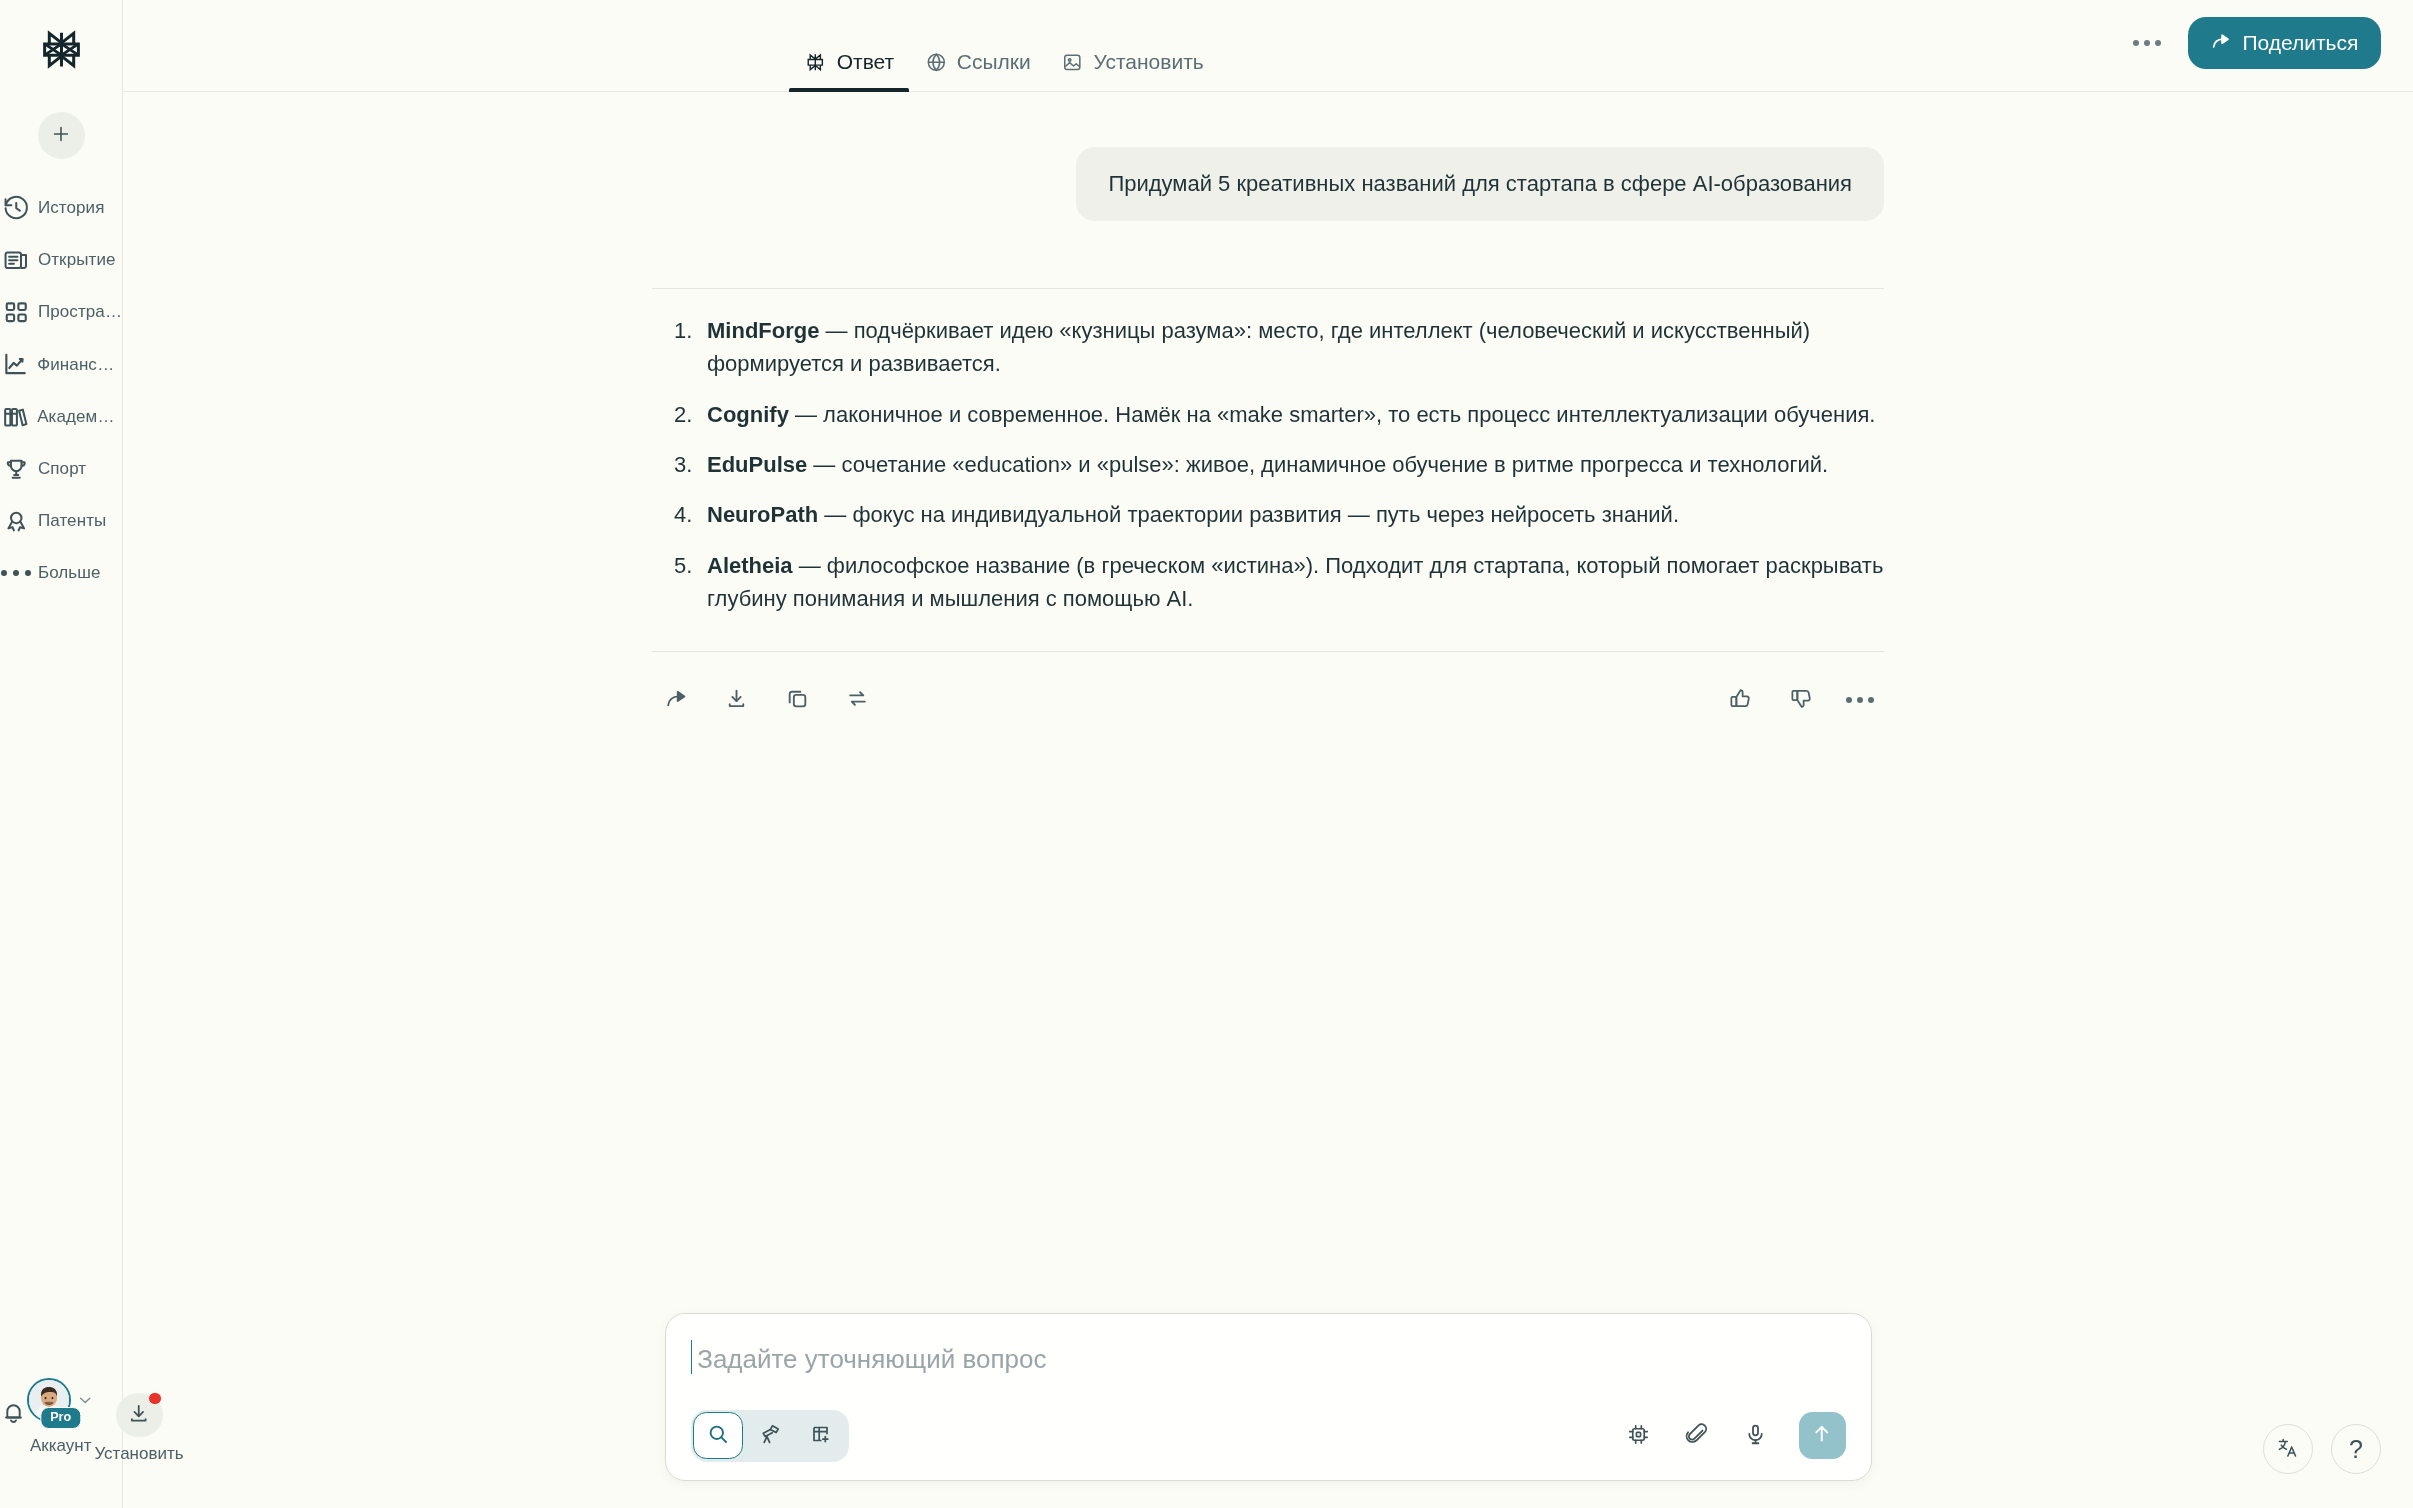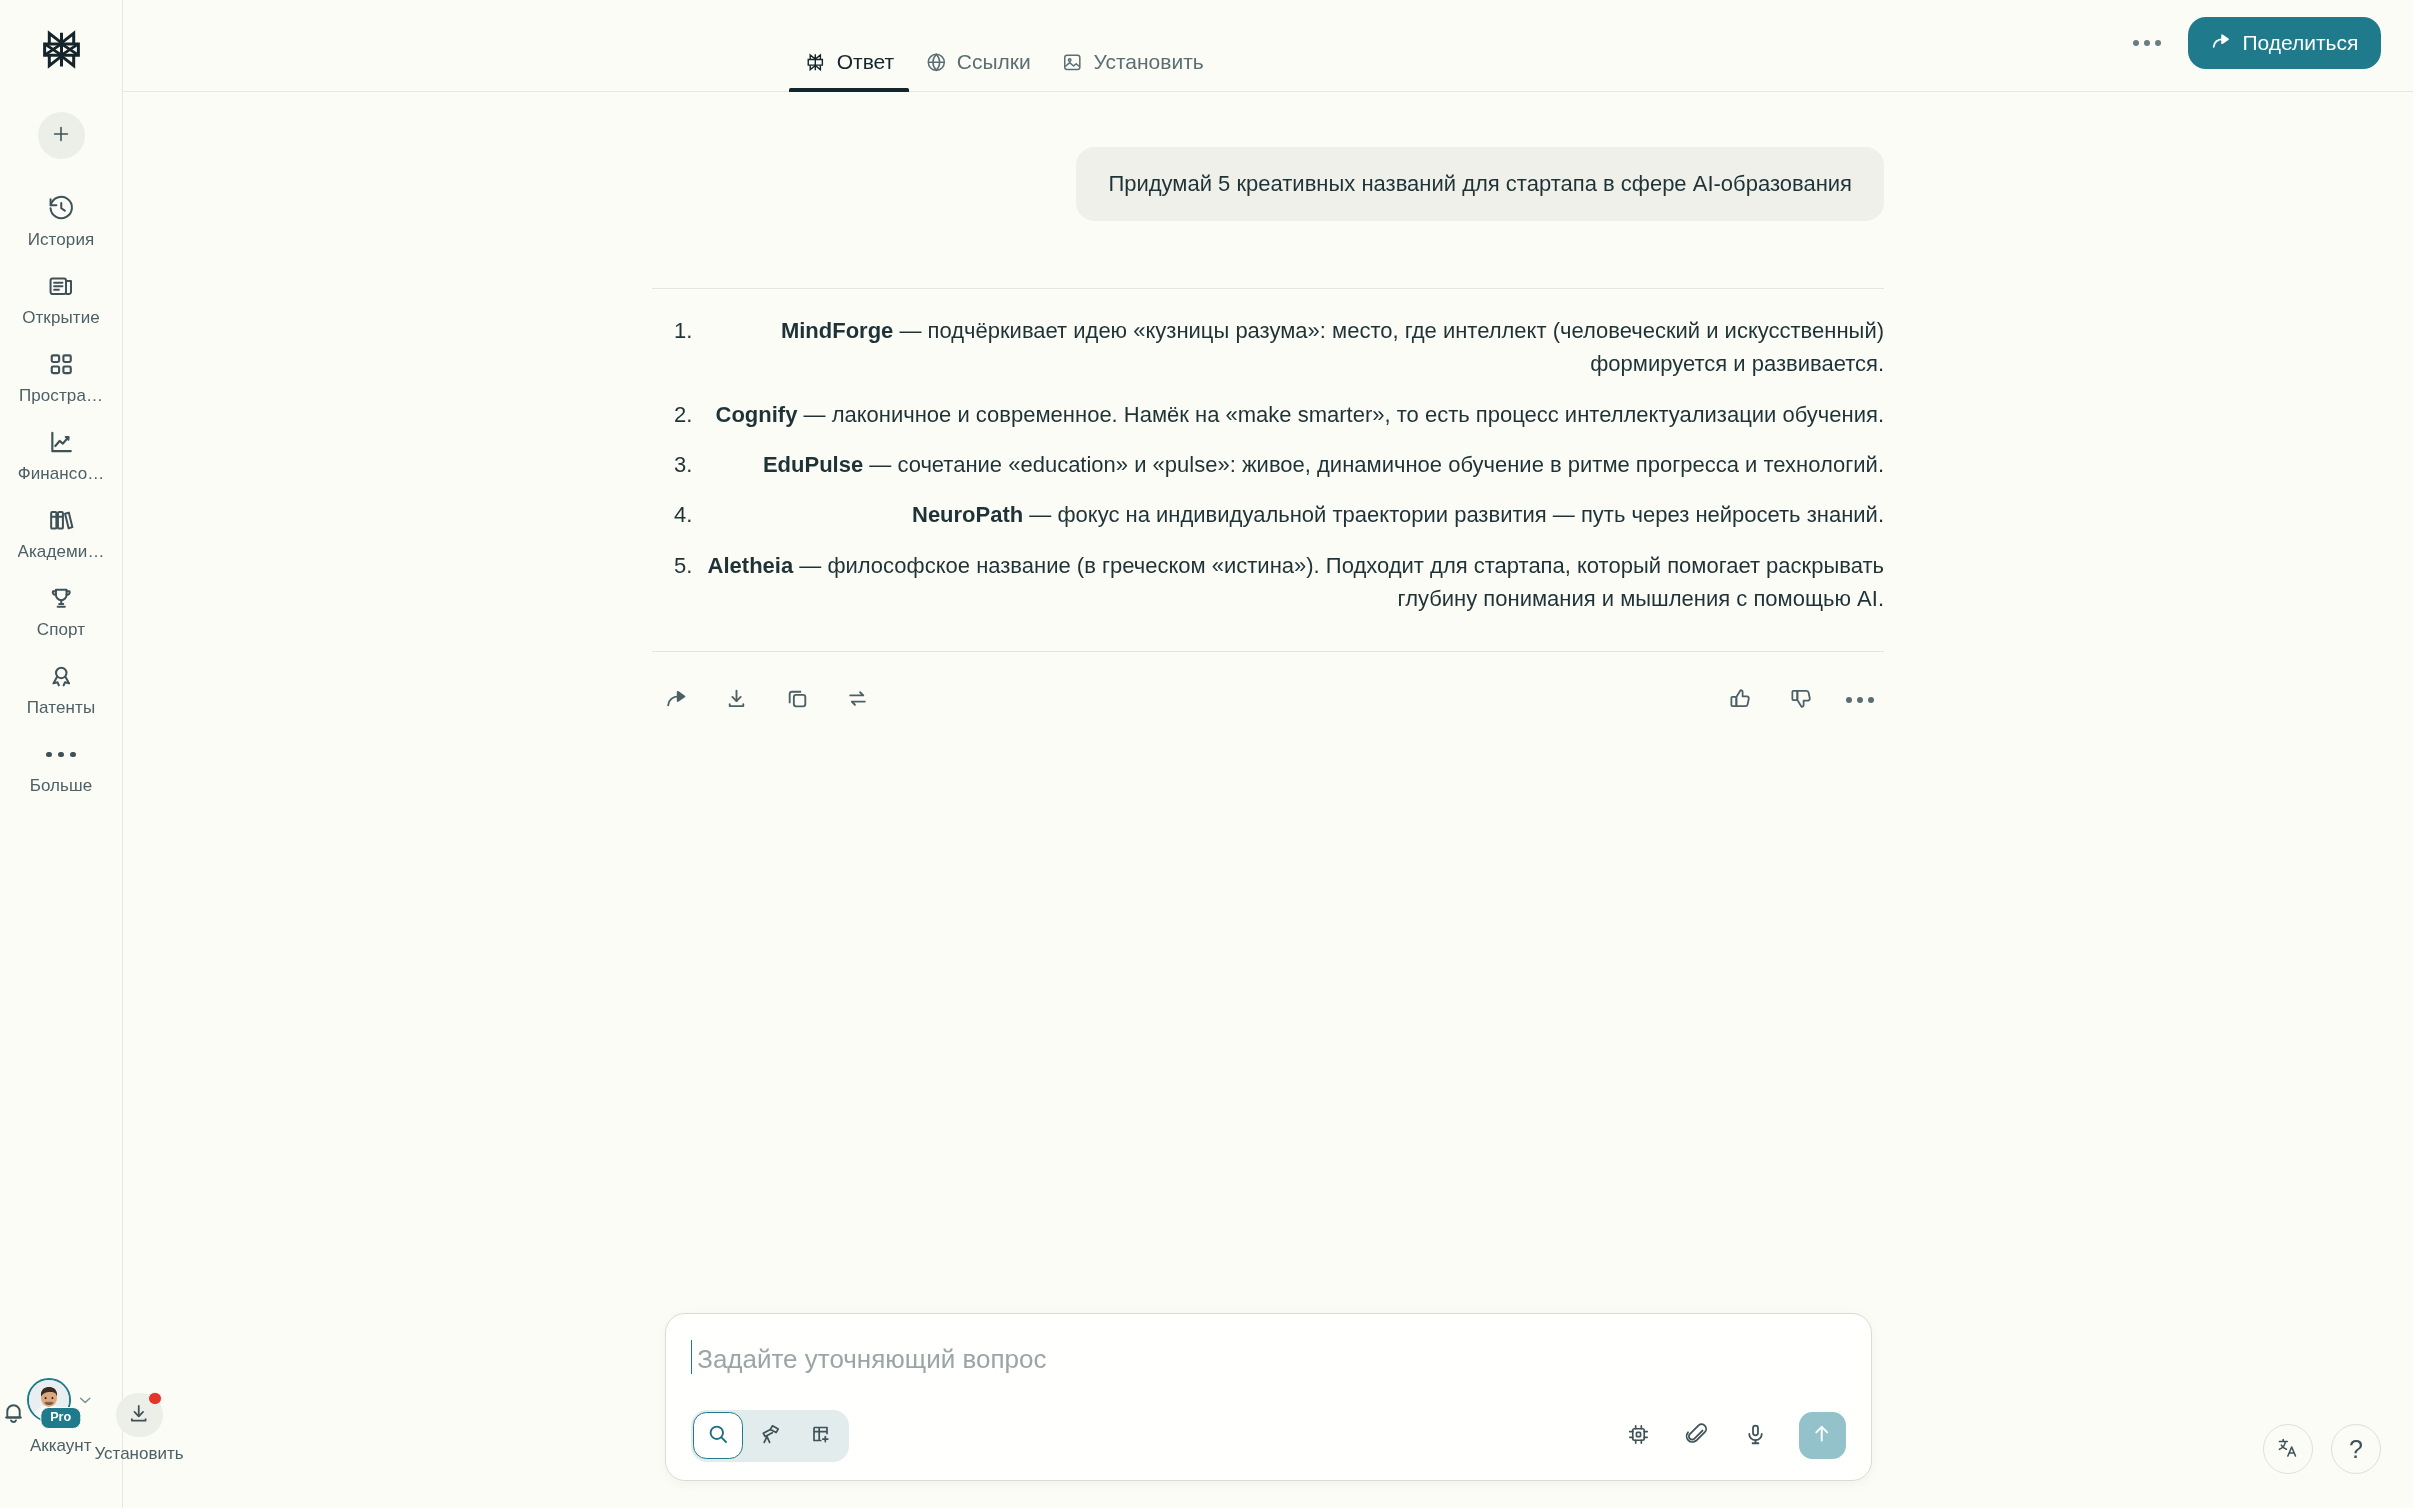--- a/index.html
+++ b/index.html
@@ -32,21 +32,21 @@
     width: 47px; height: 47px; border-radius: 50%;
     background: #eceee8;
     display: flex; align-items: center; justify-content: center;
     margin-top: 10px; margin-bottom: 22px;
     cursor: pointer;
   }
   .new-btn svg { width: 22px; height: 22px; }
 
   .nav-item {
     width: 100%; padding: 11px 0 9.2px;
-    display: flex; flex-direction: column; align-items: center;
+    display: flex; flex-direction: row; align-items: center;
     gap: 5.9px; cursor: pointer; text-decoration: none;
   }
   .nav-item .ic { width: 32px; height: 32px; display:flex; align-items:center; justify-content:center; }
   .nav-item .ic svg { width: 28.5px; height: 28.5px; }
   .nav-label {
     font-size: 17px; color: #4c6065; letter-spacing: 0.1px;
     max-width: 107px; overflow: hidden; white-space: nowrap;
     text-overflow: ellipsis; text-align: center;
   }
   .dots-ic { display:flex; gap:5.9px; align-items:center; height:32px; }
@@ -119,21 +119,21 @@
   .more-dots i { width:5.9px;height:5.9px;border-radius:50%;background:#6b7d81; display:block;}
   .share-btn {
     background:#1f7a8c; color:#fff; border:none; border-radius: 18px;
     height: 52px; padding: 0 22.6px; display:flex; align-items:center; gap:10px;
     font-size: 21px; cursor:pointer; font-family: inherit;
   }
   .share-btn svg { width: 22px; height: 22px; }
 
   
   .content { flex:1; position:relative; overflow:hidden; }
-  .thread { width: 1232px; margin: 0 auto; padding-top: 55px; text-align: right; }
+  .thread { width: 1232px; margin: 0 auto; padding-top: 55px; }
 
   .query-bubble {
     background: #f0f0ea; border-radius: 18.4px;
     padding: 22px 32px; font-size: 22px; color: #1f3337;
     margin-left: auto; display:inline-block; float:right;
     max-width: 989px; line-height: 1.35;
   }
   .clear { clear: both; }
 
   .answer { padding-top: 32px; }

